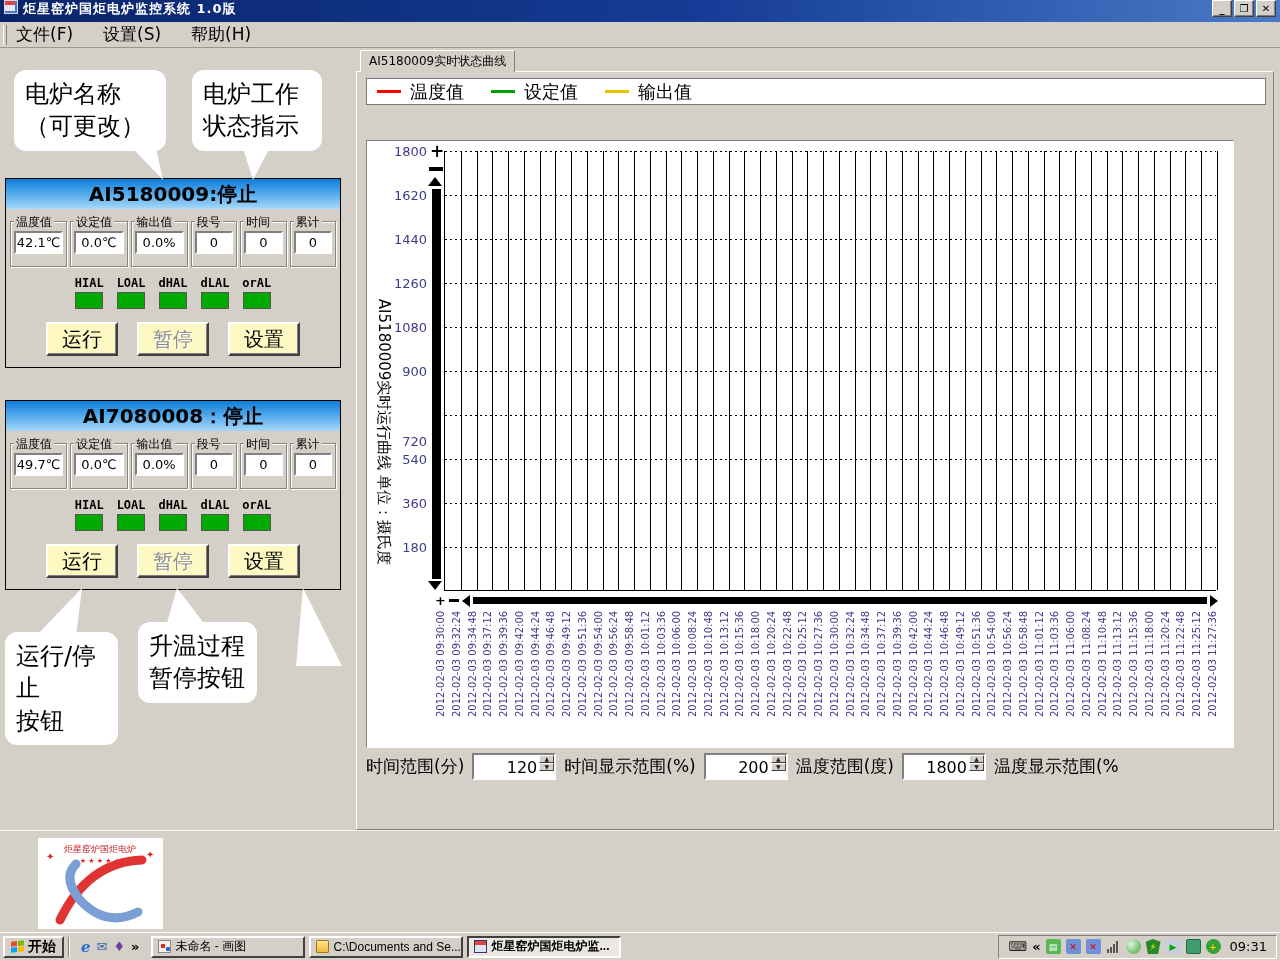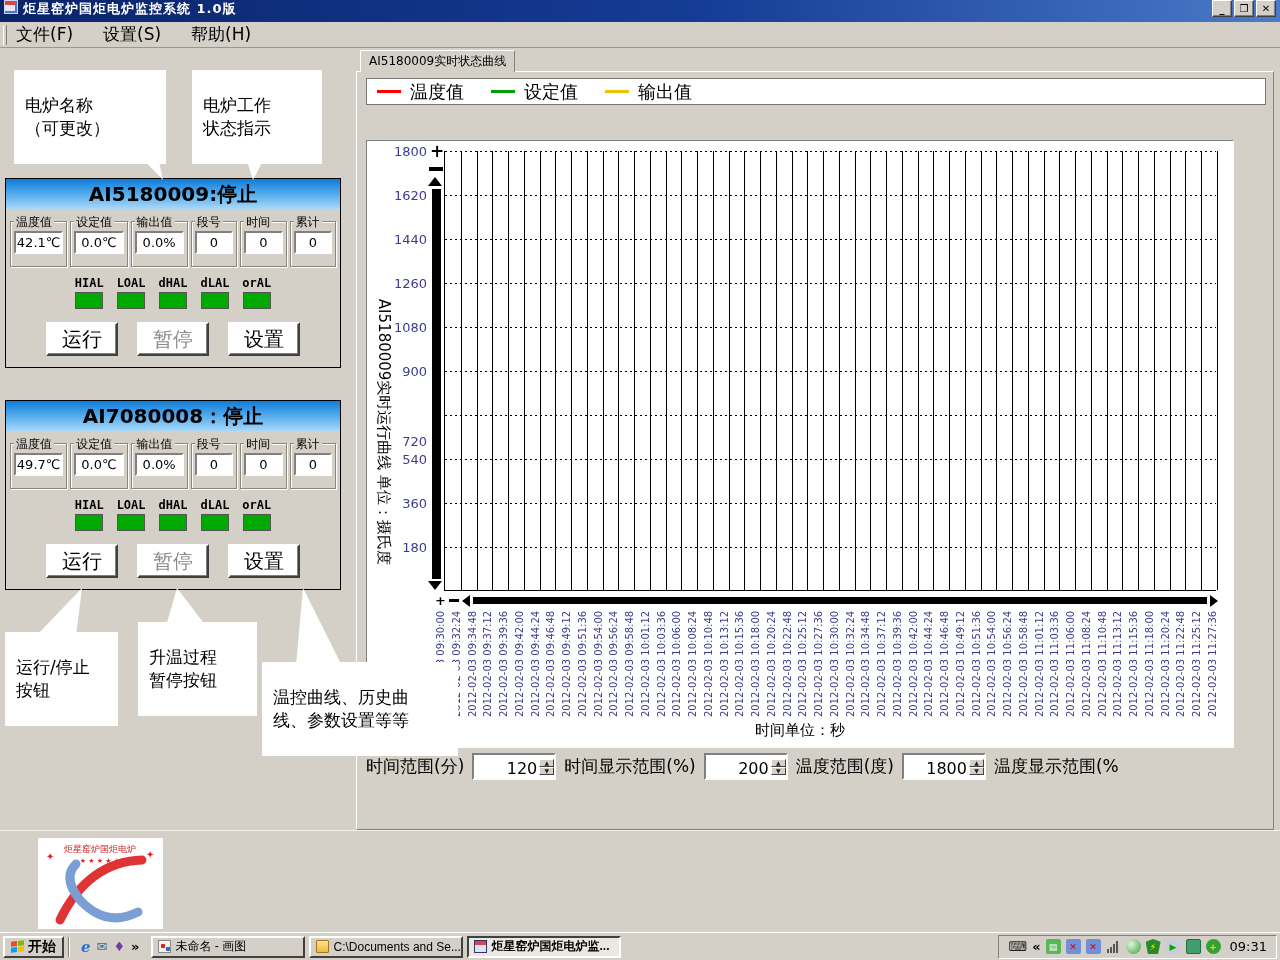--- a/index.html
+++ b/index.html
@@ -36,27 +36,27 @@
     border:1px solid #8a867e; box-shadow:1px 1px 0 #fff, inset 1px 1px 0 #fff; }
   .gbox.narrow { flex:0.78; }
   .gbox-label { position:absolute; top:-8px; left:3px; background:#d4d0c8; font-size:12px; padding:0 2px; white-space:nowrap; }
   .gbox-value { height:23px; font-size:13px; display:flex; align-items:center; justify-content:center;
     background:#fff; border:2px solid; border-color:#808080 #fff #fff #808080; }
   .alarm-row { display:flex; justify-content:center; gap:13px; margin-top:9px; }
   .alarm { display:flex; flex-direction:column; align-items:center; gap:2px; }
   .alarm-label { font:bold 12px "DejaVu Sans Mono","Liberation Mono",monospace; }
   .alarm-led { width:28px; height:17px; border:1px solid #555; }
   .btn-row { display:flex; justify-content:space-between; padding:0 40px; margin-top:13px; }
-  .panel-btn { width:72px; height:34px; font-size:20px; font-family:Liberation Sans, sans-serif; background:#ffffff;
+  .panel-btn { width:72px; height:34px; font-size:20px; font-family:Liberation Sans, sans-serif; background:#fef9c3;
     border:2px solid; border-color:#fff #404040 #404040 #fff; box-shadow:inset -1px -1px 0 #808080; }
   .panel-btn.disabled { color:#8b8b8b; text-shadow:1px 1px 0 #fff; }
 
   
-  .callout { position:absolute; background:#fff; border-radius:0; padding:24px 11px;
-    font-size:17px; line-height:1.35; white-space:pre-line; z-index:40; }
+  .callout { position:absolute; background:#fff; border-radius:12px; padding:8px 11px;
+    font-size:24px; line-height:1.35; white-space:pre-line; z-index:40; }
   #tails { position:absolute; inset:0; z-index:39; pointer-events:none; }
 
   
   .chart-tab { position:absolute; left:360px; top:50px; height:22px; padding:0 8px; background:#d4d0c8;
     border:1px solid; border-color:#fff #808080 #d4d0c8 #fff; border-bottom:none;
     font-size:12px; display:flex; align-items:center; z-index:6; }
   .chart-frame { position:absolute; left:356px; top:71px; width:918px; height:759px;
     border:1px solid; border-color:#fff #808080 #808080 #fff; background:#d4d0c8; z-index:5; }
   .legend { position:absolute; left:366px; top:78px; width:900px; height:27px; background:#fff;
     border:1px solid #777; display:flex; align-items:center; padding-left:10px; gap:9px; font-size:18px; z-index:6; }
@@ -88,21 +88,21 @@
   .hs-plus { font:bold 13px "DejaVu Sans",sans-serif; }
   .hs-minus { width:10px; height:3px; background:#000; }
   .tri-left { width:0; height:0; border-top:6px solid transparent; border-bottom:6px solid transparent; border-right:8px solid #000; }
   .tri-right { width:0; height:0; border-top:6px solid transparent; border-bottom:6px solid transparent; border-left:8px solid #000; }
   .hs-bar { flex:1; height:7px; background:#000; }
 
   
   .controls-row { position:absolute; left:366px; top:753px; width:904px; display:flex; align-items:center;
     gap:8px; font-size:17px; z-index:6; }
   .spinbox { width:84px; height:27px; background:#fff; border:2px solid; border-color:#808080 #fff #fff #808080;
-    display:flex; align-items:center; }
+    display:flex; align-items:flex-start; }
   .spin-val { flex:1; text-align:right; font-size:16px; padding:3px 2px 0 0; }
   .spin-btns { width:15px; display:flex; flex-direction:column; }
   .spin-btn { flex:1; background:#d4d0c8; border:1px solid; border-color:#fff #404040 #404040 #fff;
     font-size:6px; line-height:1; display:flex; align-items:center; justify-content:center; color:#222; }
   .actions-row { position:absolute; left:366px; top:794px; width:904px; display:flex; align-items:center;
     justify-content:center; gap:10px; padding-right:150px; z-index:6; }
   .action-btn { min-width:108px; height:30px; font-size:17px; font-family:inherit; background:#d4d0c8;
     border:2px solid; border-color:#fff #404040 #404040 #fff; box-shadow:inset -1px -1px 0 #808080; }
   .check-group { display:flex; align-items:center; gap:6px; margin-left:4px; }
   .checkbox { width:13px; height:13px; background:#fff; border:2px solid; border-color:#808080 #fff #fff #808080; }
@@ -176,22 +176,20 @@
   </svg>
 
   <div class="callout" style="left:14px;top:70px;width:152px;">电炉名称
 （可更改）</div>
   <div class="callout" style="left:192px;top:70px;width:130px;">电炉工作
 状态指示</div>
   <div class="callout" style="left:5px;top:632px;width:113px;">运行/停止
 按钮</div>
   <div class="callout" style="left:138px;top:622px;width:119px;">升温过程
 暂停按钮</div>
-  <div class="callout" style="left:262px;top:662px;width:196px;">温控曲线、历史曲
-线、参数设置等等</div>
 
   <div id="furnace-host">
       <div class="panel" style="top: 178px;">
         <div class="panel-header">AI5180009:停止</div>
         <div class="field-row">
           <div class="gbox">
             <span class="gbox-label">温度值</span>
             <div class="gbox-value">42.1℃</div>
           </div>
           <div class="gbox">
@@ -387,21 +385,20 @@
         <div class="vgrid" style="left: 756.24px;"></div>
         <div class="vgrid" style="left: 772px;"></div>
       </div>
     <div class="hslider">
       <span class="hs-plus">+</span>
       <span class="hs-minus"></span>
       <span class="tri-left"></span>
       <span class="hs-bar"></span>
       <span class="tri-right"></span>
     </div>
-    <div class="xaxis-title">时间单位：秒</div>
   <div class="ytick" style="top: 399px;">180</div>
       <div class="ytick" style="top: 355px;">360</div>
       <div class="ytick" style="top: 311px;">540</div>
       <div class="ytick" style="top: 267px; margin-top: 26px;">720</div>
       <div class="ytick" style="top: 223px;">900</div>
       <div class="ytick" style="top: 179px;">1080</div>
       <div class="ytick" style="top: 135px;">1260</div>
       <div class="ytick" style="top: 91px;">1440</div>
       <div class="ytick" style="top: 47px;">1620</div>
       <div class="ytick" style="top: 3px;">1800</div>

